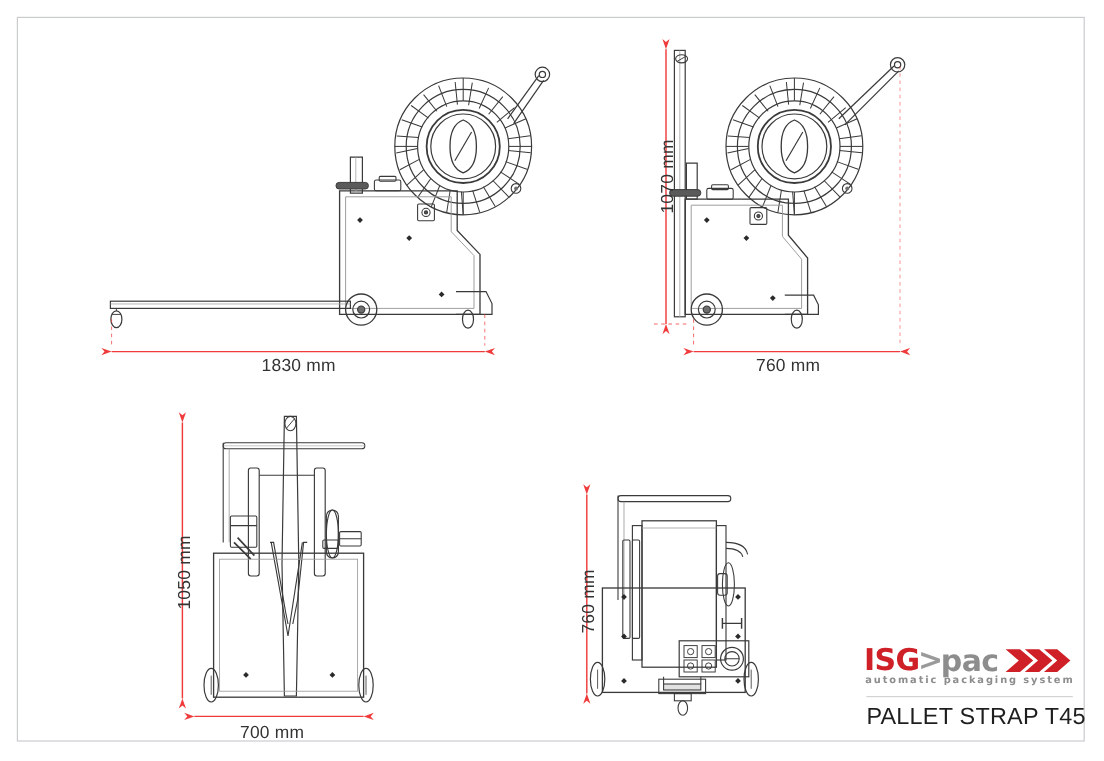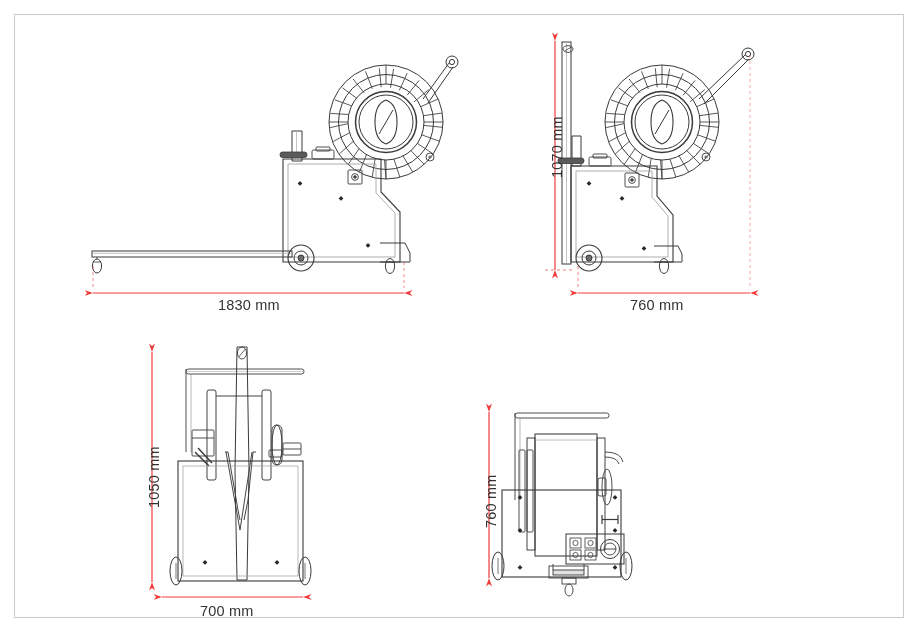--- a/index.html
+++ b/index.html
@@ -415,14 +415,32 @@
   <div class="dimtext vert" style="left:549px;top:178px;transform:rotate(-90deg);">1070 mm</div>
 
   <div class="dimtext" style="left:630px;top:297px;">760 mm</div>
 
   <div class="dimtext vert" style="left:146px;top:508px;transform:rotate(-90deg);">1050 mm</div>
 
   <div class="dimtext" style="left:200px;top:603px;">700 mm</div>
 
   <div class="dimtext vert" style="left:483px;top:528px;transform:rotate(-90deg);">760 mm</div>
 
+  <div id="titleblock">
+
+    <svg id="logo" viewBox="0 0 178 36">
+      <text class="logotext" x="2" y="22" font-size="25" fill="#cf2027" letter-spacing="-0.5">ISG</text>
+      <text class="logotext" x="47" y="22" font-size="25" fill="#9a9a9a">&gt;</text>
+      <text class="logotext" x="66" y="23" font-size="25" fill="#8d8d8d" letter-spacing="-0.5">pac</text>
+      <g>
+        <path d="M120,5 L132,5 L143,14.5 L132,24 L120,24 L131,14.5 Z" fill="#cf2027"></path>
+        <path d="M136,5 L148,5 L159,14.5 L148,24 L136,24 L147,14.5 Z" fill="#cf2027"></path>
+        <path d="M152,5 L163,5 L174,14.5 L163,24 L152,24 L163,14.5 Z" fill="#cf2027"></path>
+      </g>
+      <text x="3" y="33.5" font-size="8.2" fill="#8d8d8d" letter-spacing="1.6" font-family="DejaVu Sans, sans-serif" font-weight="bold">automatic packaging system</text>
+    </svg>
+
+    <div id="logo-divider"></div>
+
+    <div id="model-name">PALLET STRAP T45</div>
+  </div>
 
 </div>
 
 </body></html>

